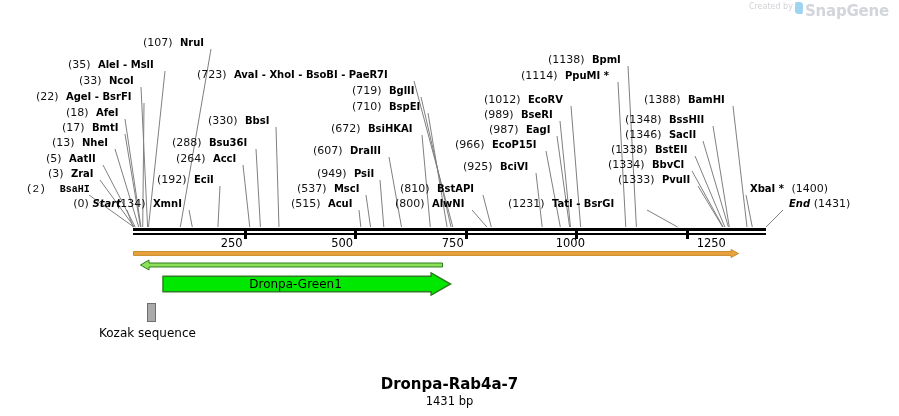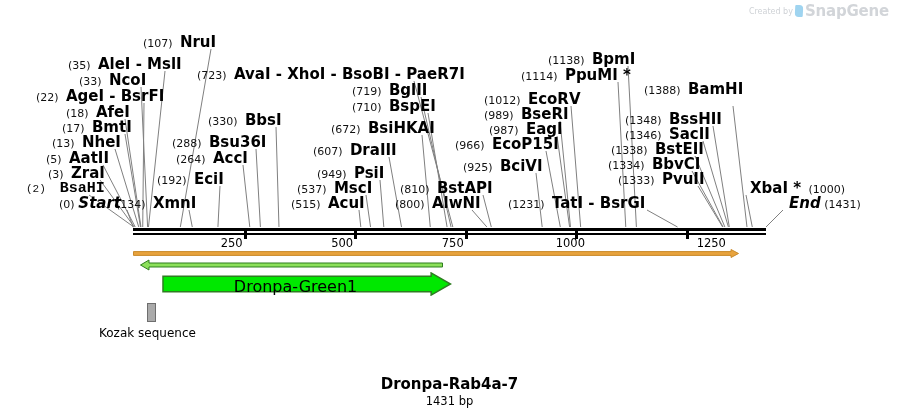--- a/index.html
+++ b/index.html
@@ -9,21 +9,21 @@
     background:#ffffff;
     font-family:"DejaVu Sans","Liberation Sans",sans-serif;
     position:relative;overflow:hidden;
     -webkit-font-smoothing:antialiased;
   }
   #map{position:absolute;left:0;top:0;width:899px;height:416px;}
 
   
   .watermark{
     position:absolute;right:10px;top:2px;
-    display:flex;align-items:center;gap:2px;
+    display:flex;align-items:flex-start;gap:2px;
     font-size:9px;color:#c9ccd1;
     font-family:"DejaVu Sans","Liberation Sans",sans-serif;
     white-space:nowrap;
   }
   .watermark .wm-created{font-size:8px;color:#cfd2d6;}
   .watermark .wm-logo{
     display:inline-block;width:8px;height:12px;
     background:#9fd4f0;
     border-radius:1px 4px 1px 4px;
     transform:skewX(-3deg);
@@ -33,21 +33,21 @@
   
   .enz{
     position:absolute;
     white-space:nowrap;
     font-size:11.5px;
     color:#000;
     font-family:"DejaVu Sans","Liberation Sans",sans-serif;
     line-height:13px;
   }
   .enz .pos{font-weight:normal;font-size:11px;color:#111;}
-  .enz .nm{font-weight:bold;font-size:15px;color:#000;}
+  .enz .nm{font-weight:bold;font-size:10px;color:#000;}
   .enz.ital .nm{font-style:italic;}
 
   
   .enz.ra{transform:translateX(-100%);}
 
   
   #leaders{position:absolute;left:0;top:0;width:899px;height:416px;pointer-events:none;}
 
   
   .backbone{
@@ -69,21 +69,21 @@
     width:3px;height:9px;background:#000;
     top:230px;
   }
 
   
   .orange-arrow{position:absolute;left:133px;top:249px;height:9px;}
   .green-thin{position:absolute;left:140px;top:259px;height:12px;}
   .gene-arrow{position:absolute;left:150px;top:272px;height:24px;}
   .gene-label{
     position:absolute;
-    font-size:16px;color:#000;
+    font-size:12px;color:#000;
     font-family:"DejaVu Sans","Liberation Sans",sans-serif;
     white-space:nowrap;
   }
 
   .kozak-box{
     position:absolute;left:147px;top:303px;
     width:7px;height:17px;
     background:#aaaaaa;
     border:1px solid #6e6e6e;
   }
@@ -191,27 +191,27 @@
       <div class="enz" style="left: 400px; top: 182px;"><span class="pos">(810)</span>&nbsp;&nbsp;<span class="nm">BstAPI</span></div>
       <div class="enz" style="left: 395px; top: 197px;"><span class="pos">(800)</span>&nbsp;&nbsp;<span class="nm">AlwNI</span></div>
       <div class="enz" style="left: 548px; top: 53px;"><span class="pos">(1138)</span>&nbsp;&nbsp;<span class="nm">BpmI</span></div>
       <div class="enz" style="left: 521px; top: 69px;"><span class="pos">(1114)</span>&nbsp;&nbsp;<span class="nm">PpuMI *</span></div>
       <div class="enz" style="left: 484px; top: 93px;"><span class="pos">(1012)</span>&nbsp;&nbsp;<span class="nm">EcoRV</span></div>
       <div class="enz" style="left: 484px; top: 108px;"><span class="pos">(989)</span>&nbsp;&nbsp;<span class="nm">BseRI</span></div>
       <div class="enz" style="left: 489px; top: 123px;"><span class="pos">(987)</span>&nbsp;&nbsp;<span class="nm">EagI</span></div>
       <div class="enz" style="left: 455px; top: 138px;"><span class="pos">(966)</span>&nbsp;&nbsp;<span class="nm">EcoP15I</span></div>
       <div class="enz" style="left: 463px; top: 160px;"><span class="pos">(925)</span>&nbsp;&nbsp;<span class="nm">BciVI</span></div>
       <div class="enz" style="left: 508px; top: 197px;"><span class="pos">(1231)</span>&nbsp;&nbsp;<span class="nm">TatI  -  BsrGI</span></div>
-      <div class="enz" style="left: 644px; top: 83px;"><span class="pos">(1388)</span>&nbsp;&nbsp;<span class="nm">BamHI</span></div>
+      <div class="enz" style="left: 644px; top: 93px;"><span class="pos">(1388)</span>&nbsp;&nbsp;<span class="nm">BamHI</span></div>
       <div class="enz" style="left: 625px; top: 113px;"><span class="pos">(1348)</span>&nbsp;&nbsp;<span class="nm">BssHII</span></div>
       <div class="enz" style="left: 625px; top: 128px;"><span class="pos">(1346)</span>&nbsp;&nbsp;<span class="nm">SacII</span></div>
       <div class="enz" style="left: 611px; top: 143px;"><span class="pos">(1338)</span>&nbsp;&nbsp;<span class="nm">BstEII</span></div>
       <div class="enz" style="left: 608px; top: 158px;"><span class="pos">(1334)</span>&nbsp;&nbsp;<span class="nm">BbvCI</span></div>
       <div class="enz" style="left: 618px; top: 173px;"><span class="pos">(1333)</span>&nbsp;&nbsp;<span class="nm">PvuII</span></div>
-      <div class="enz" style="left: 750px; top: 182px;"><span class="nm">XbaI *</span>&nbsp;&nbsp;<span class="pos">(1000)</span></div>
+      <div class="enz" style="left: 750px; top: 182px;"><span class="nm">XbaI *</span>&nbsp;&nbsp;<span class="pos">(1400)</span></div>
     </div>
 
   <div class="enz ital ra" style="left:121px;top:197px;">
     <span class="pos">(0)</span>
     <span class="nm">Start</span>
   </div>
   <div class="enz ital" style="left:789px;top:197px;">
     <span class="nm">End</span>
     <span class="pos">(1431)</span>
   </div>

